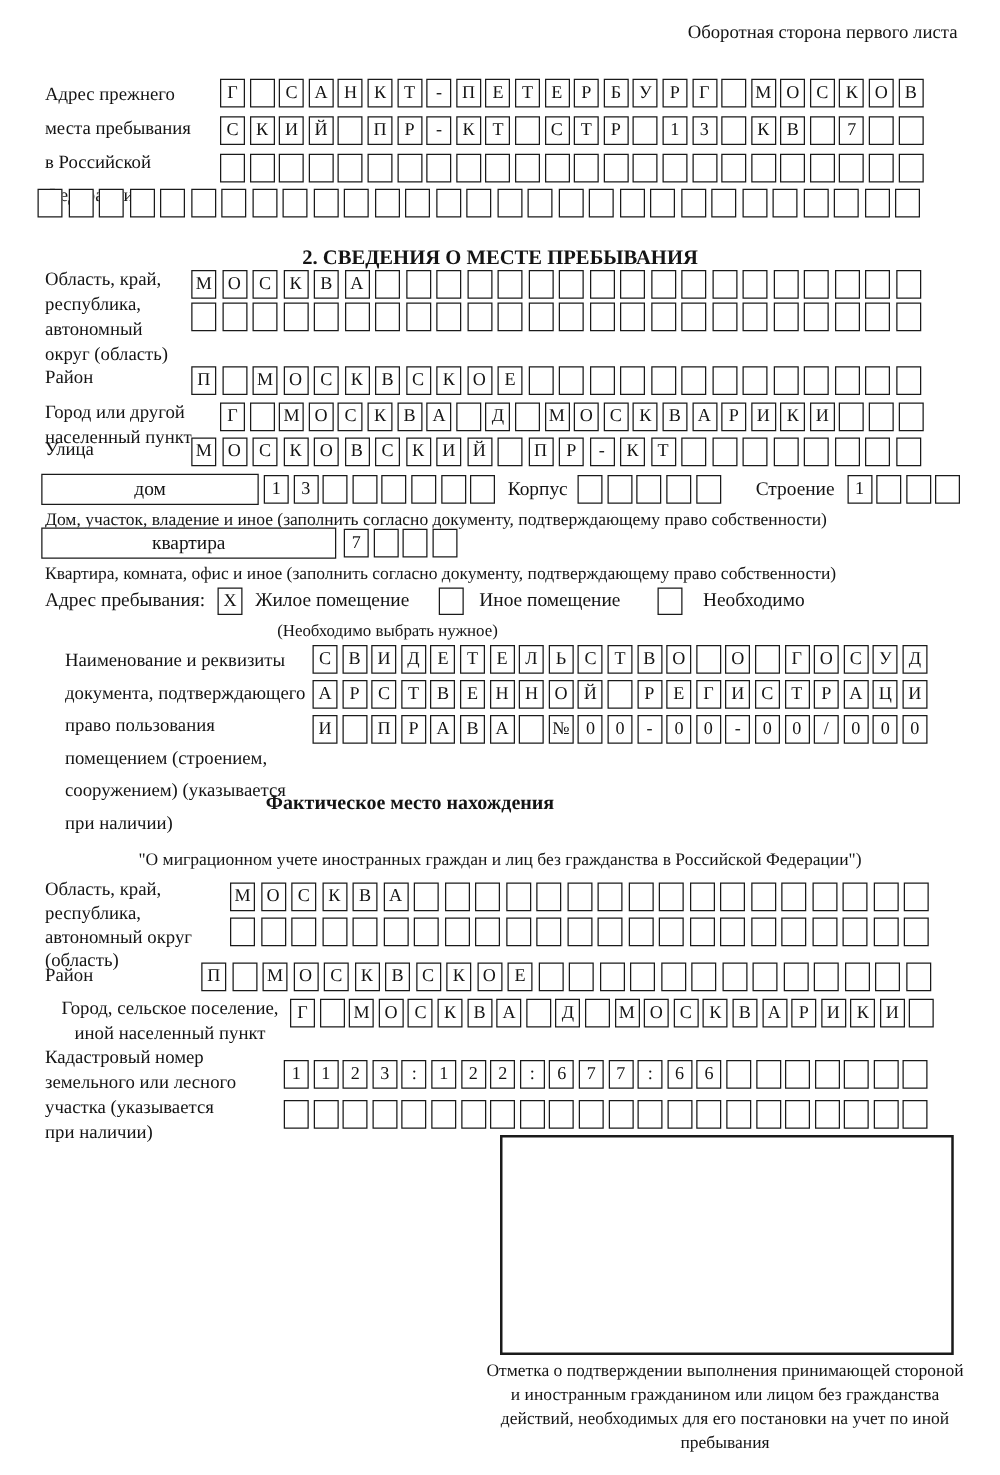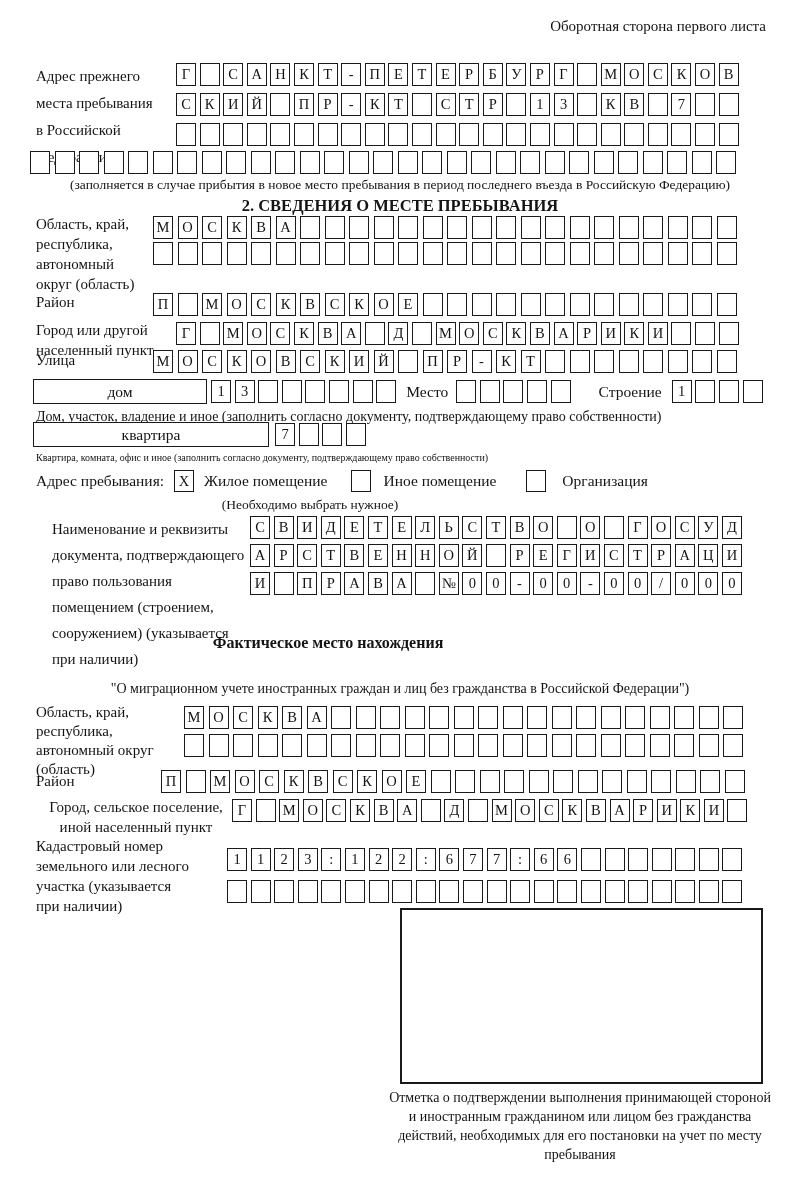--- a/index.html
+++ b/index.html
@@ -148,21 +148,20 @@
       <span class="box"></span>
       <span class="box"></span>
       <span class="box"></span>
       <span class="box"></span>
       <span class="box"></span>
       <span class="box"></span>
       <span class="box"></span>
       <span class="box"></span>
       <span class="box"></span>
     </div>
-  <div class="abs caption center" style="left:0; top:177px; width:800px;">(заполняется в случае прибытия в новое место пребывания в период последнего въезда в Российскую Федерацию)</div>
 
   <div class="abs title center" style="left:0; top:196px; width:800px;">2. СВЕДЕНИЯ О МЕСТЕ ПРЕБЫВАНИЯ</div>
 
   <div class="abs label" style="left:36px; top:214px; line-height:20px; width:130px;">Область, край,
 республика,
 автономный
 округ (область)</div>
   <div class="boxrow g2" style="left:153px; top:216px;">
       <span class="box">М</span>
       <span class="box">О</span>
@@ -306,21 +305,21 @@
     <div class="boxrow inline g1" style="margin-left:4px;">
         <span class="box">1</span>
         <span class="box">3</span>
         <span class="box"></span>
         <span class="box"></span>
         <span class="box"></span>
         <span class="box"></span>
         <span class="box"></span>
         <span class="box"></span>
       </div>
-    <div class="ilabel" style="margin:0 8px 0 10px;">Место</div>
+    <div class="ilabel" style="margin:0 8px 0 10px;">Корпус</div>
     <div class="boxrow inline g1">
         <span class="box"></span>
         <span class="box"></span>
         <span class="box"></span>
         <span class="box"></span>
         <span class="box"></span>
       </div>
     <div class="ilabel" style="margin:0 10px 0 28px;">Строение</div>
     <div class="boxrow inline g1">
         <span class="box">1</span>
@@ -333,30 +332,30 @@
 
   <div class="flexrow" style="left:33px; top:422px;">
     <div class="widebox" style="width:236px;">квартира</div>
     <div class="boxrow inline g1" style="margin-left:6px;">
         <span class="box">7</span>
         <span class="box"></span>
         <span class="box"></span>
         <span class="box"></span>
       </div>
   </div>
-  <div class="abs caption" style="left:36px; top:452px; font-size:10px;text-align:right;">Квартира, комната, офис и иное (заполнить согласно документу, подтверждающему право собственности)</div>
+  <div class="abs caption" style="left:36px; top:452px; font-size:14px;text-align:right;">Квартира, комната, офис и иное (заполнить согласно документу, подтверждающему право собственности)</div>
 
   <div class="flexrow" style="left:36px; top:470px;">
     <div class="ilabel">Адрес пребывания:</div>
     <div class="cb" style="margin-left:10px;">X</div>
     <div class="ilabel" style="margin-left:10px;">Жилое помещение</div>
     <div class="cb" style="margin-left:24px;"></div>
     <div class="ilabel" style="margin-left:12px;">Иное помещение</div>
     <div class="cb" style="margin-left:30px;"></div>
-    <div class="ilabel" style="margin-left:16px;">Организация</div>
+    <div class="ilabel" style="margin-left:16px;">Необходимо</div>
   </div>
   <div class="abs caption center" style="left:120px; top:497px; width:380px;">(Необходимо выбрать нужное)</div>
 
   <div class="abs label" style="left:52px; top:516px; line-height:26px; width:218px;">Наименование и реквизиты
 документа, подтверждающего
 право пользования
 помещением (строением,
 сооружением) (указывается
 при наличии)</div>
   <div class="boxrow g1" style="left:250px; top:516px;">
@@ -589,15 +588,15 @@
       <span class="box"></span>
       <span class="box"></span>
       <span class="box"></span>
       <span class="box"></span>
       <span class="box"></span>
       <span class="box"></span>
       <span class="box"></span>
     </div>
 
   <div class="stamp" style="left:400px; top:908px; width:359px; height:172px;"></div>
-  <div class="abs caption center" style="left:385px; top:1088px; width:390px; font-size:14px; line-height:19px;">Отметка о подтверждении выполнения принимающей стороной и иностранным гражданином или лицом без гражданства действий, необходимых для его постановки на учет по месту пребывания</div>
+  <div class="abs caption center" style="left:385px; top:1088px; width:390px; font-size:14px; line-height:19px;">Отметка о подтверждении выполнения принимающей стороной и иностранным гражданином или лицом без гражданства действий, необходимых для его постановки на учет по иной пребывания</div>
 
 </div>
 
 </body></html>

